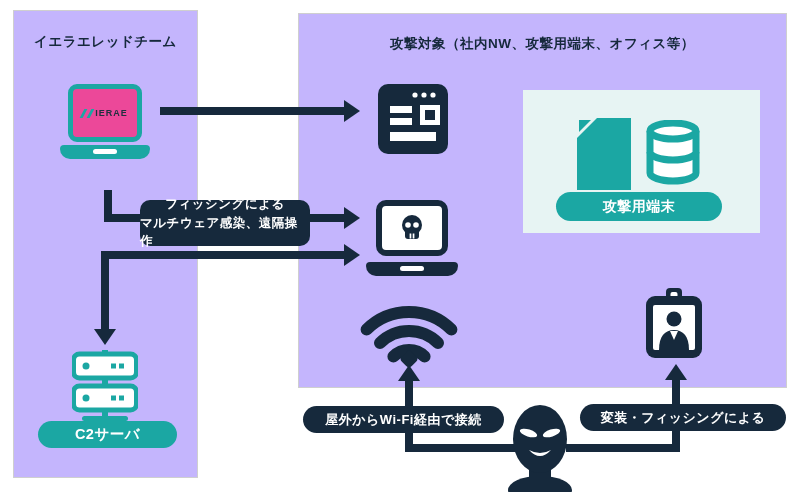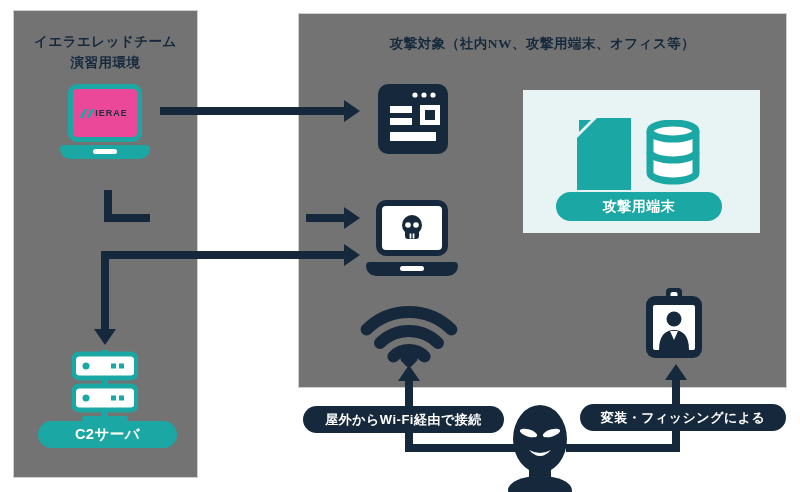--- a/index.html
+++ b/index.html
@@ -7,21 +7,21 @@
     --navy:#16293C;
     --panel:#E7F4F3;
     --border:#CFCFCF;
     --bg:#FFFFFF;
   }
   html,body{margin:0;padding:0;background:#fff;}
   .canvas{
     position:relative;width:800px;height:492px;background:var(--bg);
     font-family:"Liberation Sans", sans-serif;overflow:hidden;
   }
-  .box{position:absolute;background:#737373;border:1px solid var(--border);box-sizing:border-box;z-index:1;font-family:Liberation Serif, serif;}
+  .box{position:absolute;background:#c4b5fd;border:1px solid var(--border);box-sizing:border-box;z-index:1;}
   .box-title{position:absolute;left:0;right:0;text-align:center;color:var(--navy);
     font-weight:bold;font-size:13.5px;line-height:1.55;letter-spacing:0.5px;}
   .panel{position:absolute;background:var(--panel);z-index:2;}
   .pill{position:absolute;display:flex;align-items:center;justify-content:center;
     color:#fff;font-weight:bold;z-index:6;letter-spacing:0.5px;box-sizing:border-box;}
   .pill-teal{background:var(--teal);border-radius:16px;font-size:14.5px;}
   .pill-navy{background:var(--navy);border-radius:14px;font-size:13px;}
   .h-line,.v-line{position:absolute;background:var(--navy);z-index:4;}
   .ah{position:absolute;width:0;height:0;z-index:4;}
   .ah-right{border-top:11px solid transparent;border-bottom:11px solid transparent;border-left:16px solid var(--navy);}
@@ -41,21 +41,20 @@
   .logo-text{color:#20303f;font-size:9px;font-weight:bold;letter-spacing:1px;}
 </style>
 </head>
 <body>
 
 <div class="canvas">
 
   <div class="box" style="left:13px;top:10px;width:185px;height:468px;">
     <div class="box-title" style="top:21px;">
       <div>イエラエレッドチーム</div>
-      <div>演習用環境</div>
     </div>
   </div>
 
   <div class="box" style="left:298px;top:13px;width:489px;height:375px;">
     <div class="box-title" style="top:20px;">攻撃対象（社内NW、攻撃用端末、オフィス等）</div>
   </div>
 
   <div class="panel" style="left:523px;top:90px;width:237px;height:143px;">
 
     <svg class="icon" style="left:54px;top:28px;" width="54" height="72" viewBox="0 0 54 72">
@@ -128,20 +127,24 @@
     <circle cx="46" cy="11" r="2.6" fill="#FFFFFF"></circle>
     <circle cx="55" cy="11" r="2.6" fill="#FFFFFF"></circle>
     <rect x="12" y="22" width="22" height="7" fill="#FFFFFF"></rect>
     <rect x="12" y="34" width="22" height="7" fill="#FFFFFF"></rect>
     <rect x="42" y="21" width="20" height="20" fill="#FFFFFF"></rect>
     <rect x="47" y="26" width="10" height="10" fill="#16293C"></rect>
     <rect x="12" y="48" width="46" height="9" fill="#FFFFFF"></rect>
   </svg>
 
 
+  <div class="pill pill-navy" style="left:140px;top:200px;width:170px;height:46px;border-radius:10px;font-size:12.5px;line-height:1.5;flex-direction:column;">
+    <div>フィッシングによる</div>
+    <div>マルチウェア感染、遠隔操作</div>
+  </div>
 
   <div class="icon" style="left:366px;top:200px;width:92px;height:78px;">
     <div class="sk-screen" style="left:10px;top:0;width:72px;height:56px;">
       <svg width="30" height="28" viewBox="0 0 30 28">
         <circle cx="15" cy="11" r="10" fill="#16293C"></circle>
         <rect x="8" y="15" width="14" height="10" rx="3" fill="#16293C"></rect>
         <circle cx="11" cy="11" r="2.8" fill="#FFFFFF"></circle>
         <circle cx="19" cy="11" r="2.8" fill="#FFFFFF"></circle>
         <rect x="12.6" y="19.5" width="1.7" height="5" fill="#FFFFFF"></rect>
         <rect x="15.7" y="19.5" width="1.7" height="5" fill="#FFFFFF"></rect>

